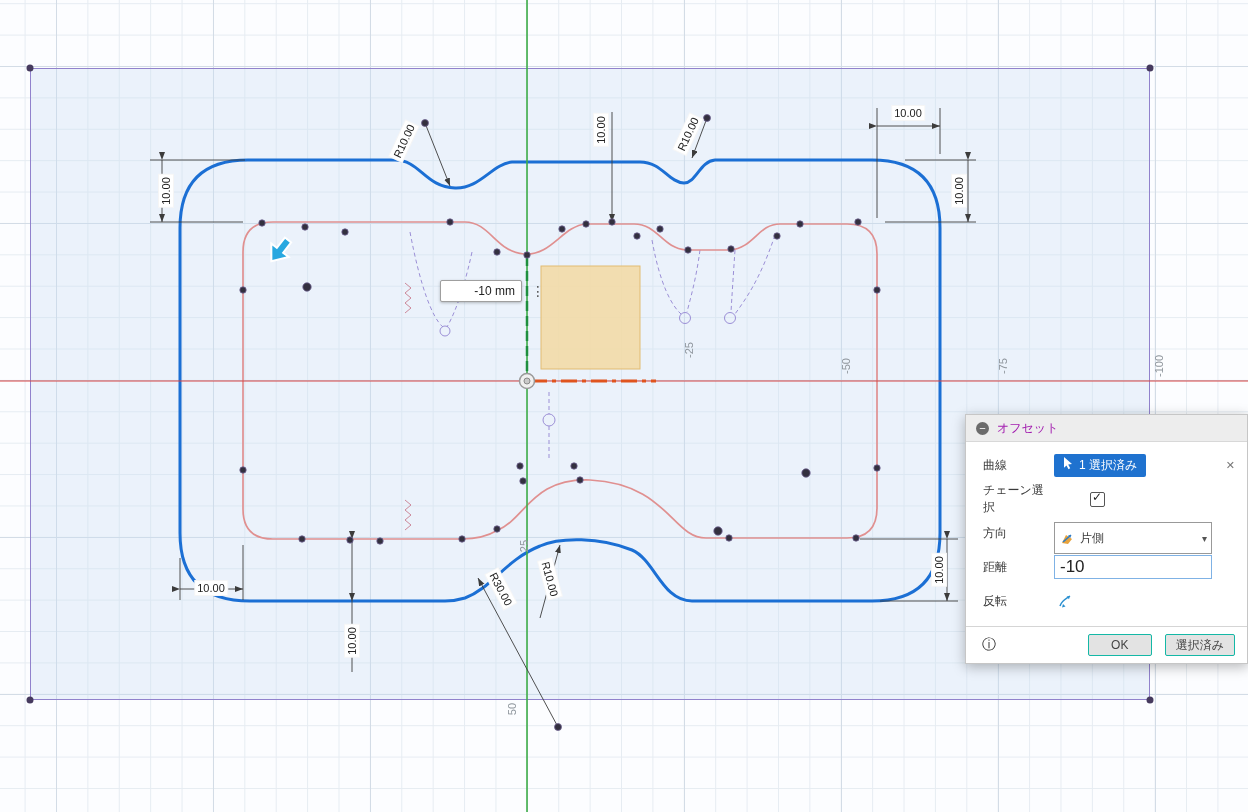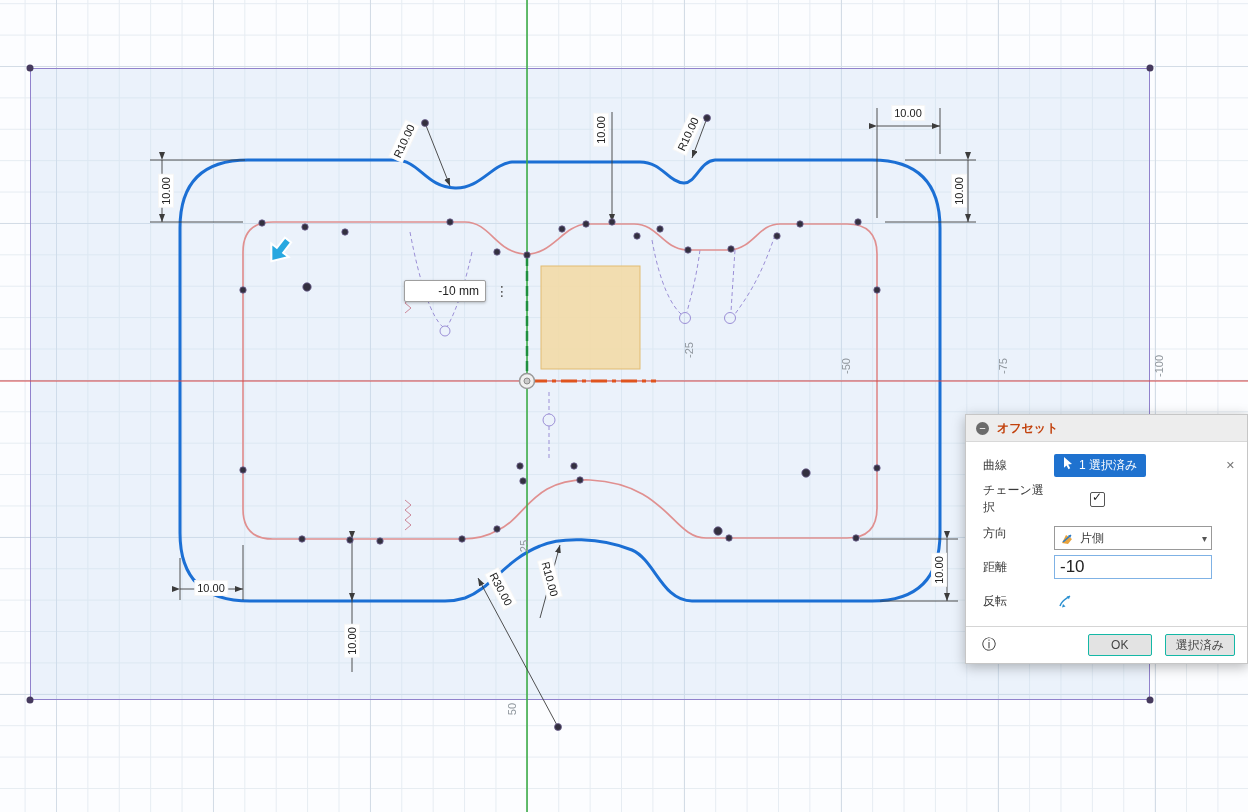--- a/index.html
+++ b/index.html
@@ -12,44 +12,44 @@
       linear-gradient(90deg,#e6ecf2 1px,transparent 1px),
       linear-gradient(0deg,#e6ecf2 1px,transparent 1px);
     background-size:157px 157px,157px 157px,31.4px 31.4px,31.4px 31.4px;
     background-position:56px 0,0 67px,24.6px 0,0 4.2px;}
   .sketch-region{position:absolute;left:30px;top:68px;width:1120px;height:632px;
     box-sizing:border-box;background:rgba(198,221,244,0.32);border:1.5px solid #9182cc;}
   .overlay-svg{position:absolute;left:0;top:0;}
   .dim{position:absolute;font-size:11px;color:#222;background:#fff;padding:0 2px;
     white-space:nowrap;line-height:14px;border:1px solid rgba(0,0,0,0.04);}
   .axis-label{position:absolute;font-size:11px;color:#8f969d;white-space:nowrap;}
-  .inline-edit{position:absolute;left:404px;top:280px;display:flex;align-items:center;}
+  .inline-edit{position:absolute;left:440px;top:280px;display:flex;align-items:center;}
   .inline-input{width:72px;height:18px;border:1px solid #9f9f9f;border-radius:2px;
     font-size:12px;color:#222;text-align:right;padding:1px 6px 1px 2px;
     box-shadow:0 1px 3px rgba(0,0,0,0.25);font-family:inherit;}
   .kebab{margin-left:9px;color:#555;font-size:14px;line-height:14px;cursor:pointer;}
   
   .dialog{position:absolute;left:965px;top:414px;width:283px;box-sizing:border-box;
     background:#fff;border:1px solid #c6c6c6;box-shadow:0 3px 12px rgba(0,0,0,0.28);
     font-size:12px;color:#3a3a3a;}
   .dlg-title{height:26px;background:#ededed;border-bottom:1px solid #d8d8d8;
     display:flex;align-items:center;padding:0 10px;gap:8px;}
   .minus-ic{width:13px;height:13px;border-radius:50%;background:#6b6b6b;color:#fff;
     font-size:11px;line-height:12px;text-align:center;flex:none;}
-  .dlg-title-text{color:#c2410c;font-weight:bold;}
+  .dlg-title-text{color:#a21caf;}
   .dlg-body{padding:6px 0 8px 0;}
   .row{display:flex;align-items:center;height:34px;padding:0 12px 0 17px;}
   .lbl{width:71px;flex:none;color:#3a3a3a;}
   .badge{display:inline-flex;align-items:flex-start;gap:5px;background:#1f72cf;color:#fff;
     padding:3px 9px;border-radius:2px;cursor:pointer;}
   .close-x{margin-left:auto;color:#777;cursor:pointer;font-size:11px;}
   .checkbox{width:13px;height:13px;border:1px solid #555;border-radius:2px;background:#fff;
     margin-left:36px;position:relative;cursor:pointer;}
   .check{position:absolute;left:1px;top:-3px;font-size:12px;font-weight:bold;color:#1a1a1a;}
-  .select{width:158px;height:24px;box-sizing:border-box;border:1px solid #999;background:#fff;
+  .select{width:158px;height:32px;box-sizing:border-box;border:1px solid #999;background:#fff;
     display:flex;align-items:center;gap:6px;padding:0 4px 0 5px;cursor:pointer;margin-top:10px;}
   .select .grow{flex:1;}
   .caret{color:#555;font-size:10px;}
   .txt{width:158px;height:24px;box-sizing:border-box;border:1px solid #7fb2e5;background:#fff;
     font-size:17px;color:#222;padding:0 5px;font-family:inherit;}
   .flip-ic{margin-left:3px;cursor:pointer;}
   .dlg-footer{height:36px;border-top:1px solid #d5d5d5;display:flex;align-items:center;
     padding:0 12px 0 16px;}
   .info-ic{font-size:14px;color:#1b1b1b;cursor:pointer;}
   .btns{margin-left:auto;display:flex;gap:13px;}

